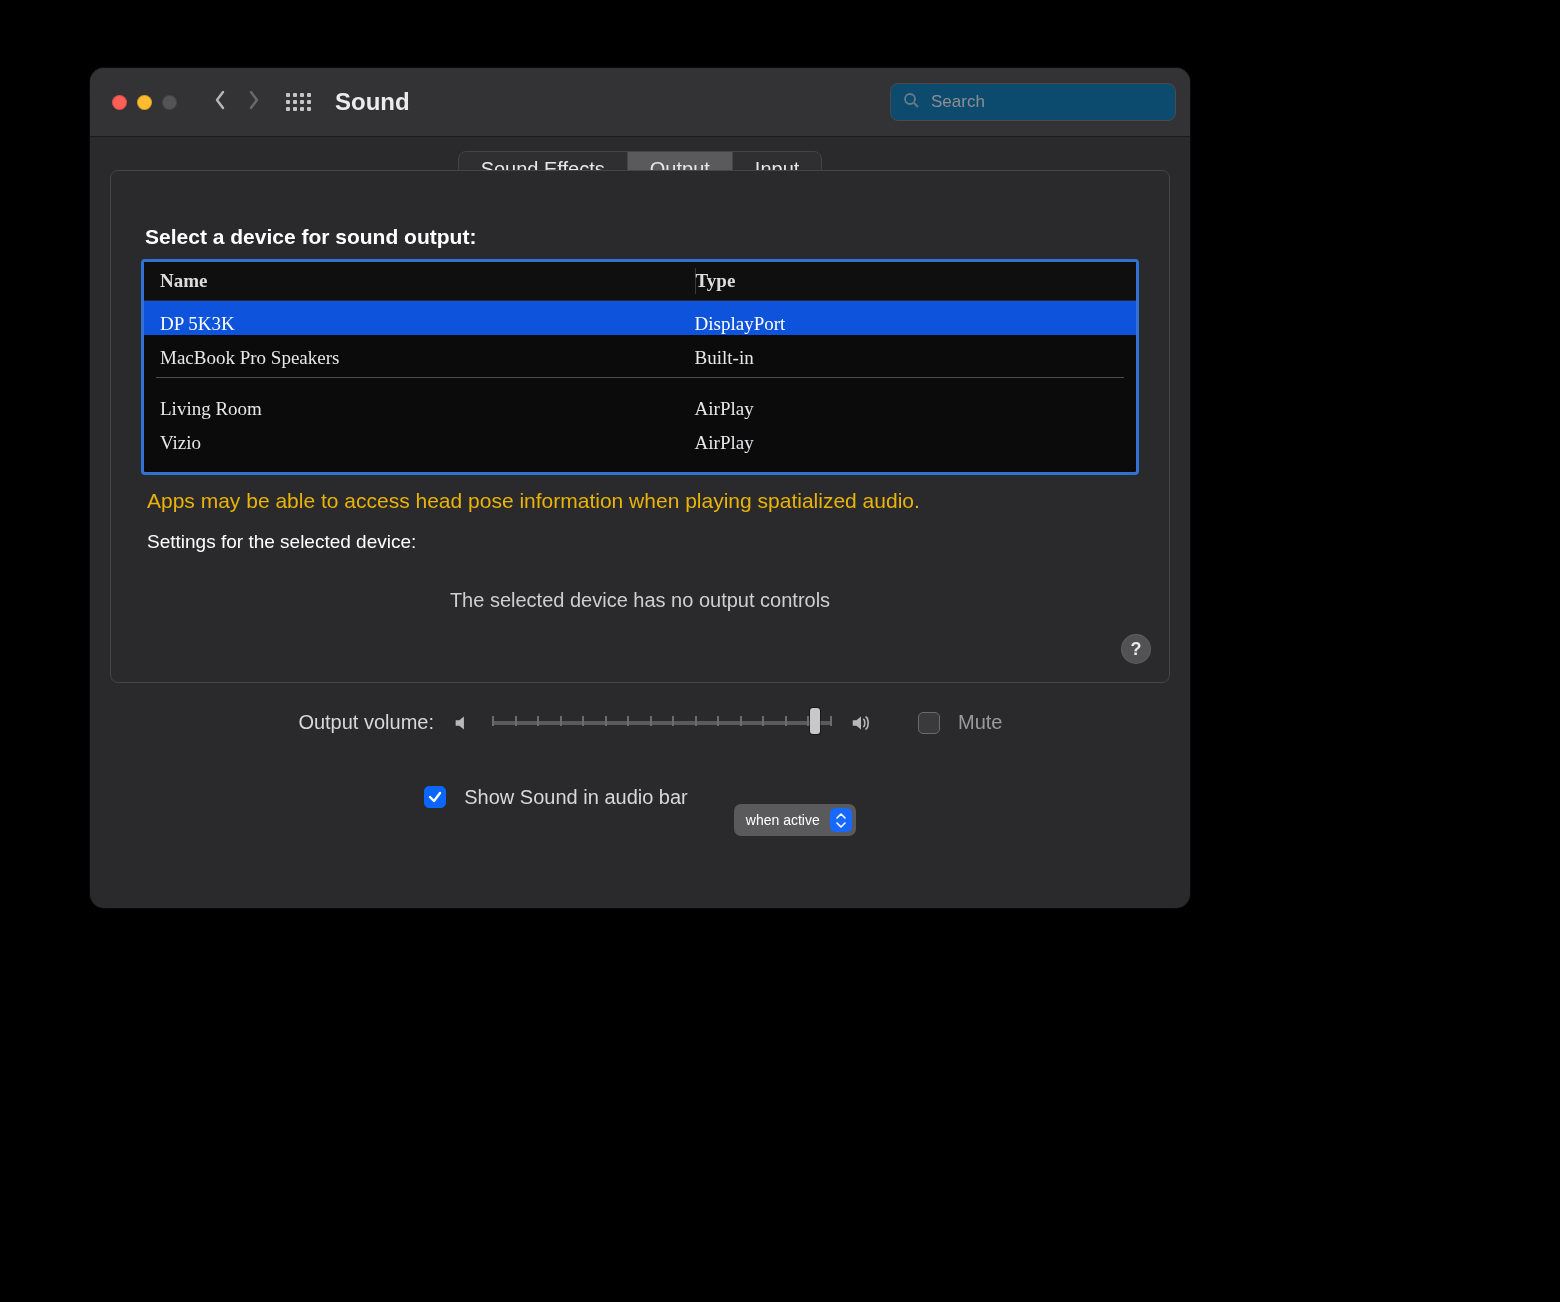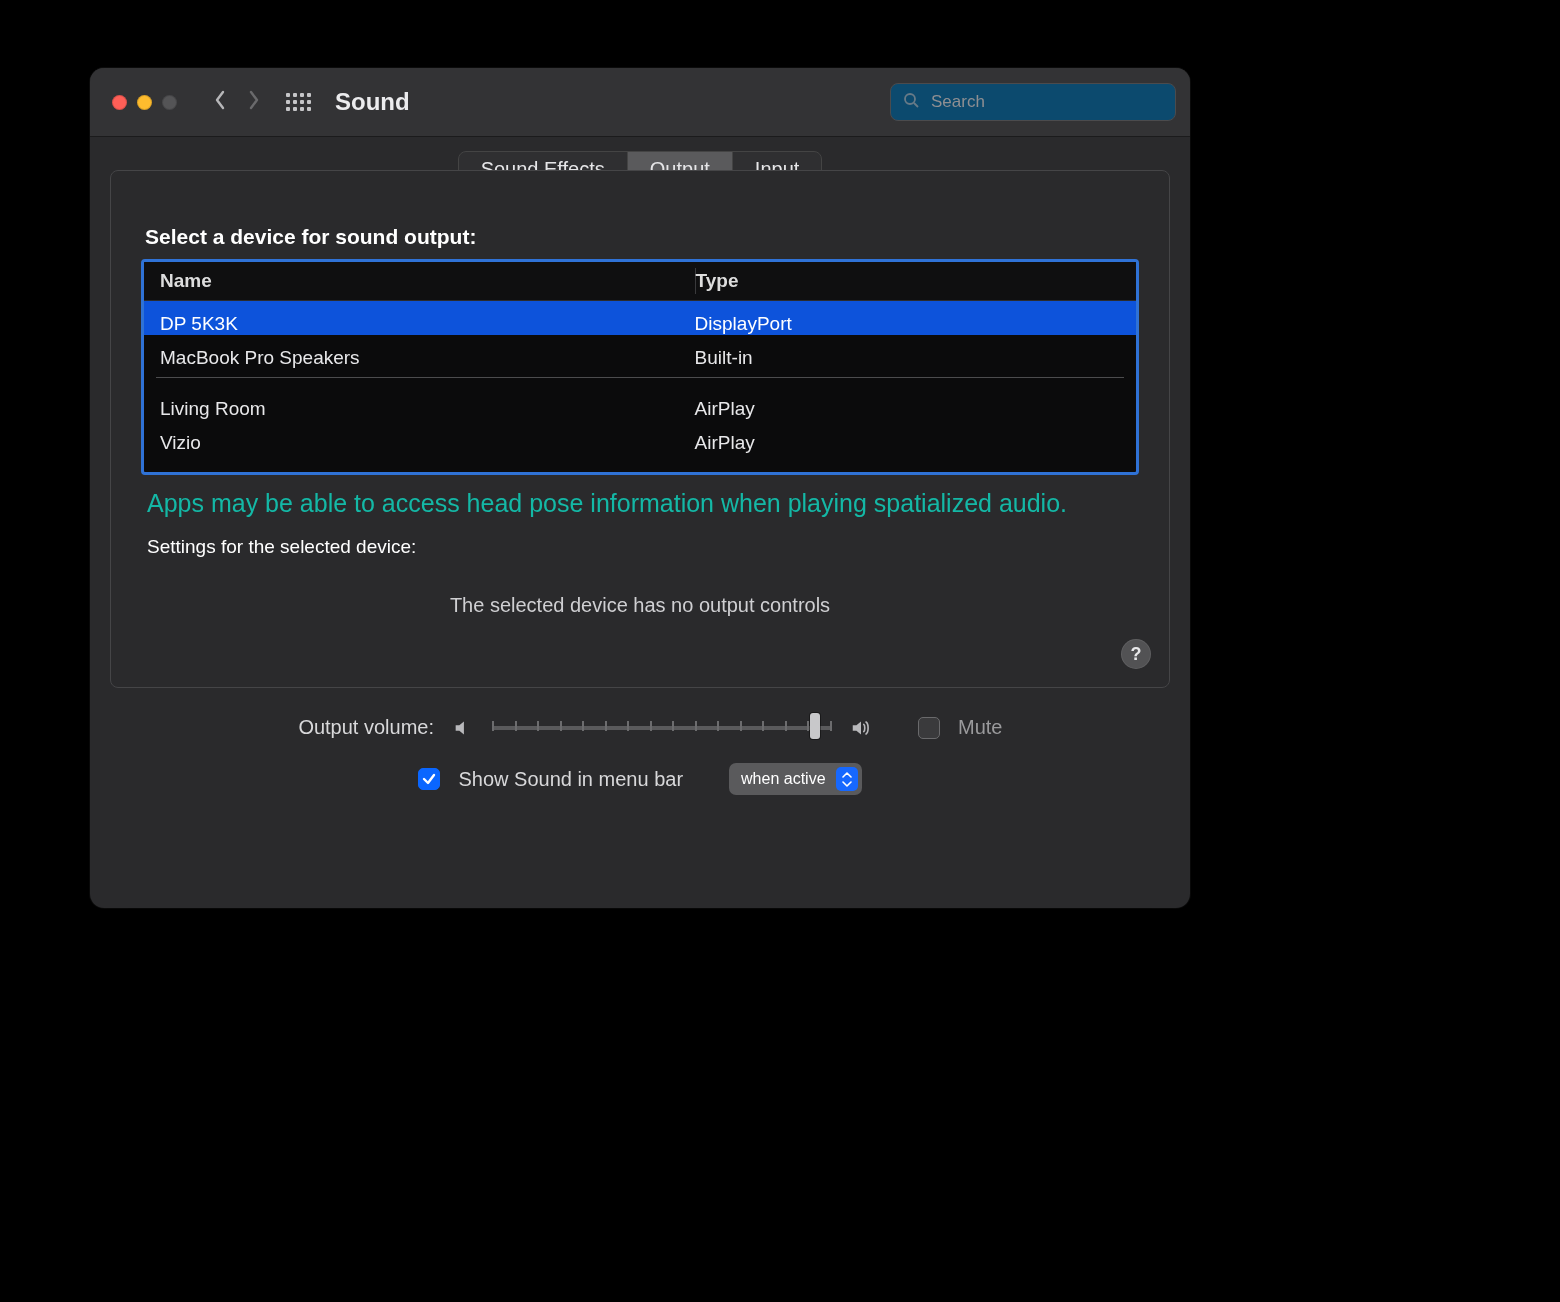--- a/index.html
+++ b/index.html
@@ -99,37 +99,38 @@
   }
 
   .section-heading {
     font-size:21px; font-weight:700; color:#fff; margin: 12px 0 10px 4px;
   }
 
   .device-table {
     border: 3px solid #2f72d6; border-radius:4px;
     background:#0b0b0c;
     overflow:hidden;
+    font-family:Liberation Serif, serif;
   }
   .dt-head, .dt-row {
     display:flex; align-items:center; height:34px; font-size:19px;
     padding: 0 10px;
   }
   .dt-head { background:#0f0f10; color:#ddd; font-weight:600; height:38px;
              border-bottom:1px solid #2b2b2d; }
   .col-name { flex: 0 0 55%; padding-left:6px; }
   .col-type { flex: 1; }
   .dt-head .col-type { border-left:1px solid #3a3a3c; height:70%; display:flex; align-items:center; }
   .dt-row { color:#e8e8ea;align-items:flex-end; }
   .dt-row.selected { background:#0d53db; color:#fff; }
   .dt-sep { height:1px; background:#8d8d90; margin: 8px 12px; opacity:.5; }
   .dt-pad { height:18px; }
 
   .hint {
-    font-size:25px; color:#14b8a6; margin: 14px 6px 0 6px;
+    font-size:21px; color:#eab308; margin: 14px 6px 0 6px;
   }
   .subheading {
     font-size:19px; color:#ffffff; margin: 18px 6px 0 6px;
   }
   .no-controls {
     text-align:center; font-size:20px; color:#cfcfd2; margin: 36px 0 40px 0;
   }
 
   .help-btn {
     position:absolute; right:18px; bottom:18px;
@@ -169,21 +170,21 @@
   .checkbox.checked {
     background:#0a66ff; border-color:#0a66ff;
   }
   .checkbox.checked svg { width:14px; height:14px; }
   .check-label { font-size:20px; color:#d8d8da; }
   .mute-label { color:#9a9a9c; }
 
   .popup {
     display:flex; align-items:center; gap:10px;
     background:#5a5a5c; border-radius:7px; height:32px; padding:0 4px 0 12px;
-    font-size:16px; color:#fff;
+    font-size:14px; color:#fff;margin-top:46px;
   }
   .popup .stepper {
     width:22px; height:24px; border-radius:5px; background:#1668ff;
     display:flex; flex-direction:column; align-items:center; justify-content:center;
     gap:1px;
   }
   .popup .stepper svg { width:10px; height:7px; }
   .row.menubar { margin-top: 24px; justify-content:center; }
 </style>
 </head>
@@ -343,21 +344,21 @@
         <span class="checkbox"></span>
         <span class="check-label mute-label">Mute</span>
       </div>
 
       <div class="row menubar">
         <span class="checkbox checked">
           <svg viewBox="0 0 14 14">
               <polyline points="2,7 6,11 12,3" fill="none" stroke="#fff" stroke-width="2.4" stroke-linecap="round" stroke-linejoin="round"></polyline>
             </svg>
         </span>
-        <span class="check-label">Show Sound in menu bar</span>
+        <span class="check-label">Show Sound in audio bar</span>
 
         <span style="width:10px"></span>
 
         <div class="popup">
           <span>when active</span>
           <span class="stepper">
             <svg viewBox="0 0 10 7">
                 <polyline points="1,5 5,1 9,5" fill="none" stroke="#fff" stroke-width="1.6" stroke-linecap="round" stroke-linejoin="round"></polyline>
               </svg>
             <svg viewBox="0 0 10 7">

